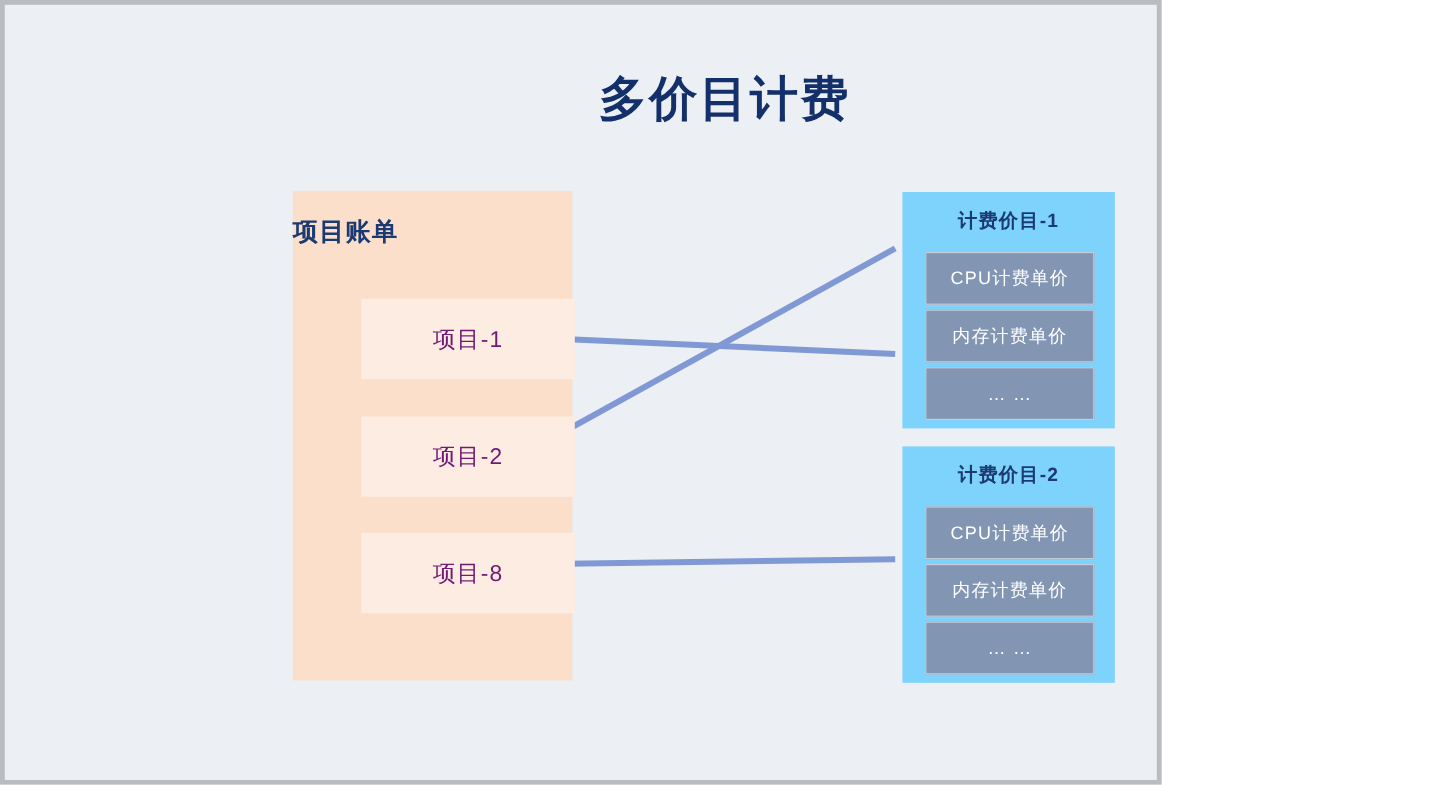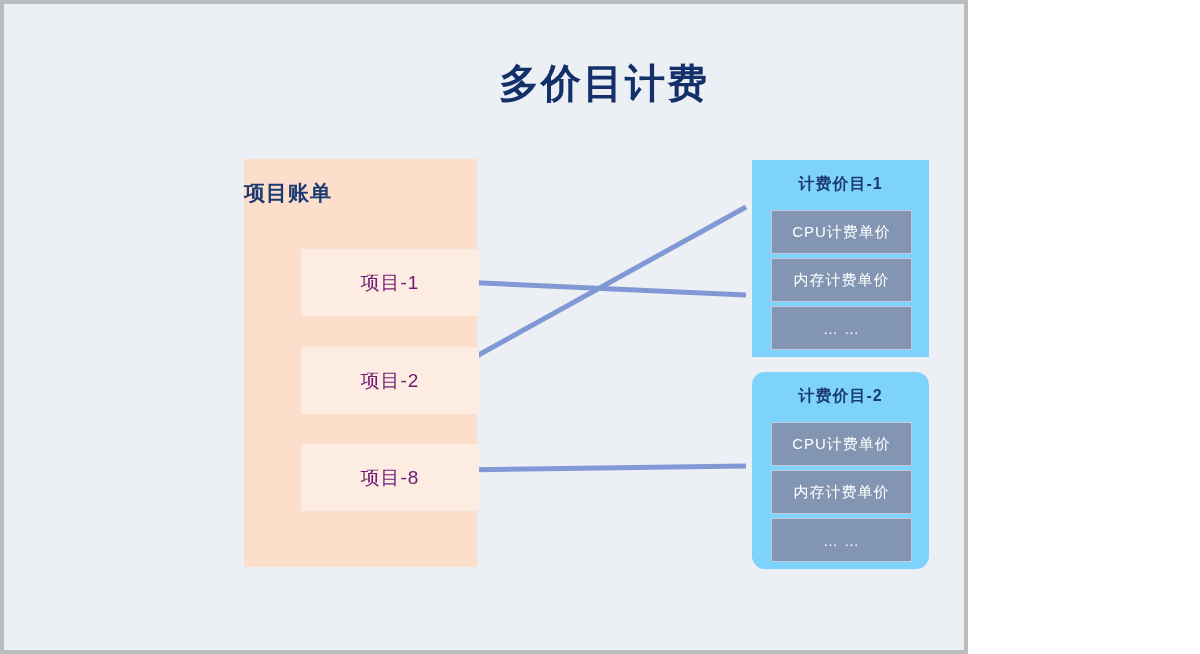--- a/index.html
+++ b/index.html
@@ -71,21 +71,21 @@
   .bill-item.i2 { top: 285px; }
 
   
   .price-panel {
     position: absolute;
     left: 748px;
     width: 177px;
     background: #7dd3fc;
   }
   .price-panel.p0 { top: 156px; height: 197px; }
-  .price-panel.p1 { top: 368px; height: 197px; border-radius: 13px; }
+  .price-panel.p1 { top: 368px; height: 197px; }
   .price-panel-title {
     position: absolute;
     left: 0;
     top: 14px;
     width: 177px;
     text-align: center;
     font-size: 16px;
     font-weight: 700;
     color: #1b3a72;
     letter-spacing: 1px;

